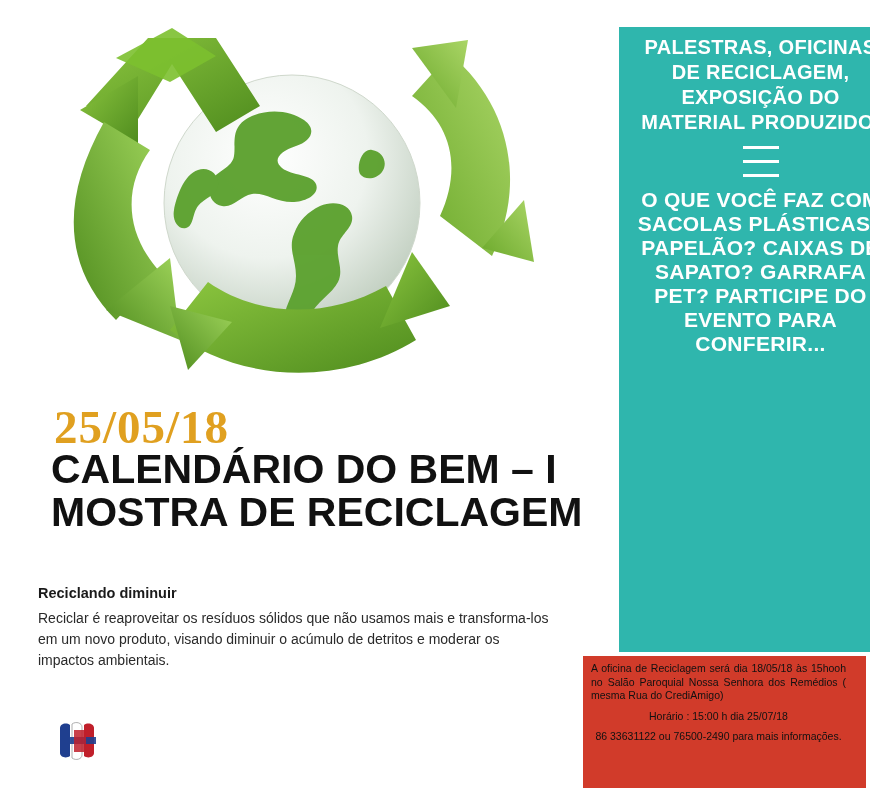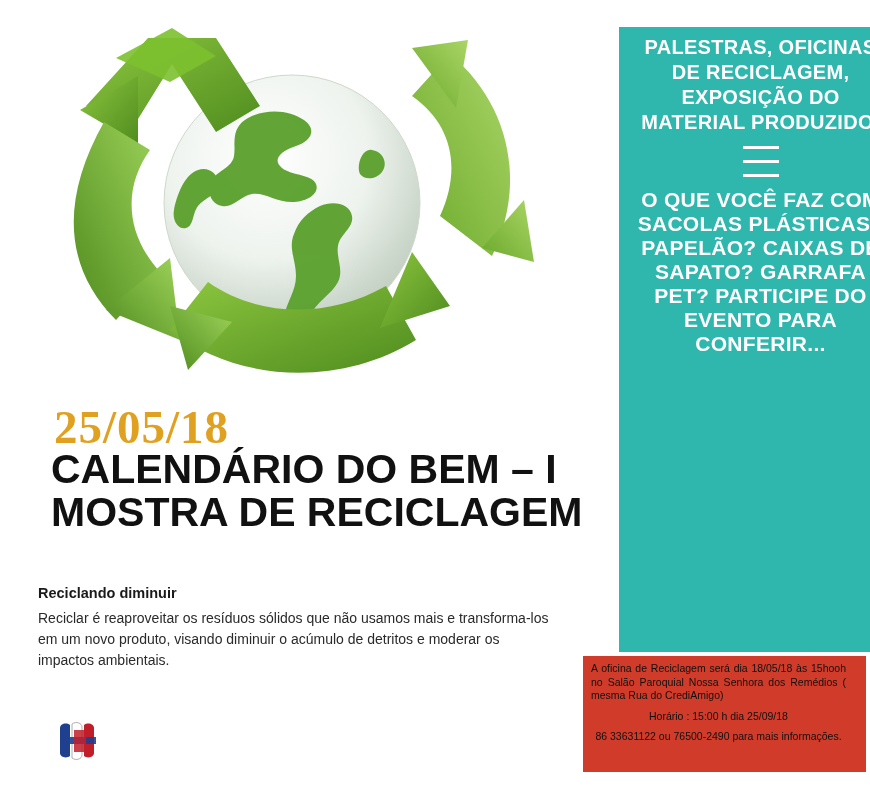--- a/index.html
+++ b/index.html
@@ -149,21 +149,21 @@
   .teal-block.small {
     font-size: 21px;
     line-height: 24px;
   }
 
   .red-panel {
     position: absolute;
     left: 0;
     top: 629px;
     width: 283px;
-    height: 116px;
+    height: 132px;
     background: #d13b2a;
     box-sizing: border-box;
     padding: 6px 20px 4px 8px;
   }
   .red-para {
     font-family: "Liberation Sans", sans-serif;
     font-size: 10.5px;
     line-height: 13.5px;
     color: #111111;
     text-align: justify;
@@ -249,18 +249,18 @@
         <div class="teal-block">PALESTRAS, OFICINAS DE RECICLAGEM, EXPOSIÇÃO DO MATERIAL PRODUZIDO.</div>
         <div class="teal-sep"></div>
         <div class="teal-sep"></div>
         <div class="teal-sep"></div>
         <div class="teal-block small">O QUE VOCÊ FAZ COM SACOLAS PLÁSTICAS? PAPELÃO? CAIXAS DE SAPATO? GARRAFA PET? PARTICIPE  DO EVENTO PARA CONFERIR...</div>
       </div>
     </div>
 
     <div class="red-panel">
       <p class="red-para">A oficina de Reciclagem será dia 18/05/18 às 15hooh no Salão Paroquial Nossa Senhora dos Remédios ( mesma Rua do CrediAmigo)</p>
-      <p class="red-para center">Horário : 15:00 h dia 25/09/18</p>
+      <p class="red-para center">Horário : 15:00 h dia 25/07/18</p>
       <p class="red-para center">86  33631122 ou 76500-2490 para mais informações.</p>
     </div>
   </div>
 
 </div>
 
 </body></html>

